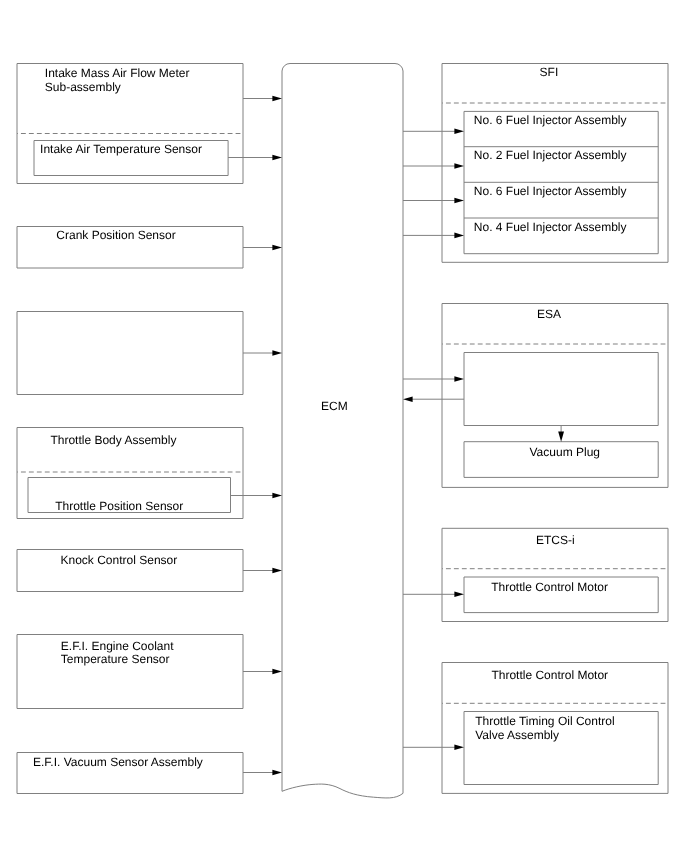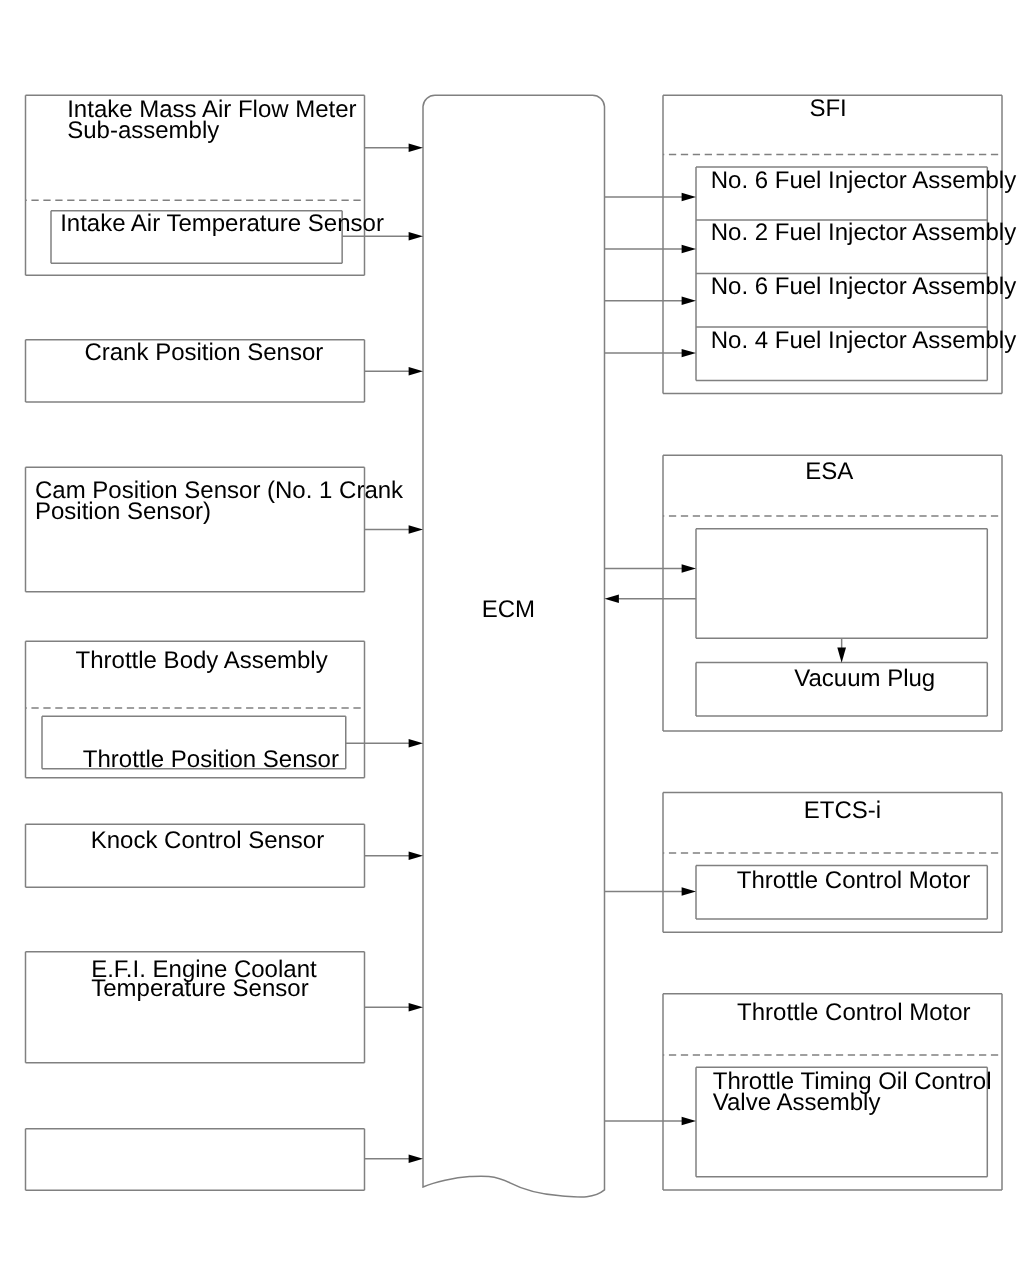--- a/index.html
+++ b/index.html
@@ -1,21 +1,21 @@
 <!DOCTYPE html>
 <html><head>
 <meta charset="utf-8">
 <title>ECM System Diagram</title>
 <style>
   html,body{margin:0;padding:0;background:#ffffff;}
   body{width:688px;height:852px;overflow:hidden;
        font-family:"Liberation Sans",sans-serif;color:#000;}
   #canvas{position:relative;width:688px;height:852px;background:#fff;}
   svg#graphics{position:absolute;left:0;top:0;width:688px;height:852px;}
-  .t{position:absolute;font-size:16px;line-height:13.9px;white-space:pre;color:#000000;
+  .t{position:absolute;font-size:12px;line-height:13.9px;white-space:pre;color:#000000;
      letter-spacing:0;font-weight:400;
      -webkit-font-smoothing:antialiased;text-rendering:geometricPrecision;
      transform:translateZ(0);backface-visibility:hidden;}
 </style>
 </head>
 <body>
 
 <div id="canvas">
   <svg id="graphics" viewBox="0 0 688 852" xmlns="http://www.w3.org/2000/svg">
 
@@ -207,27 +207,26 @@
       </g>
     <g>
         <line x1="403" y1="747.3" x2="455.9" y2="747.3" stroke="#808080" stroke-width="1"></line>
         <path d="M 464 747.3 L 454.4 744.5 L 454.4 750.1 Z" fill="#000"></path>
       </g>
   </svg>
   <div class="t" style="left:44.8px;top:66.89px">Intake Mass Air Flow Meter
 Sub-assembly</div>
   <div class="t" style="left:40.1px;top:142.69px">Intake Air Temperature Sensor</div>
   <div class="t" style="left:56.3px;top:229.49px">Crank Position Sensor</div>
-  <div class="t" style="left:23.3px;top:321.49px">Cam Position Sensor (No. 1 Crank
-Position Sensor)</div>
   <div class="t" style="left:50.4px;top:433.59px">Throttle Body Assembly</div>
   <div class="t" style="left:55.2px;top:500px">Throttle Position Sensor</div>
   <div class="t" style="left:60.5px;top:553.59px">Knock Control Sensor</div>
   <div class="t" style="left:60.8px;top:639.59px">E.F.I. Engine Coolant
 Temperature Sensor</div>
+  <div class="t" style="left:33.0px;top:755.59px">E.F.I. Vacuum Sensor Assembly</div>
   <div class="t" style="left:321.1px;top:400.49px">ECM</div>
   <div class="t" style="left:539.6px;top:65.99px">SFI</div>
   <div class="t" style="left:473.8px;top:113.59px">No. 6 Fuel Injector Assembly</div>
   <div class="t" style="left:473.8px;top:149.39px">No. 2 Fuel Injector Assembly</div>
   <div class="t" style="left:473.8px;top:184.99px">No. 6 Fuel Injector Assembly</div>
   <div class="t" style="left:473.8px;top:220.69px">No. 4 Fuel Injector Assembly</div>
   <div class="t" style="left:536.9px;top:308.49px">ESA</div>
   <div class="t" style="left:529.5px;top:445.69px">Vacuum Plug</div>
   <div class="t" style="left:535.9px;top:533.89px">ETCS-i</div>
   <div class="t" style="left:491.2px;top:580.89px">Throttle Control Motor</div>

